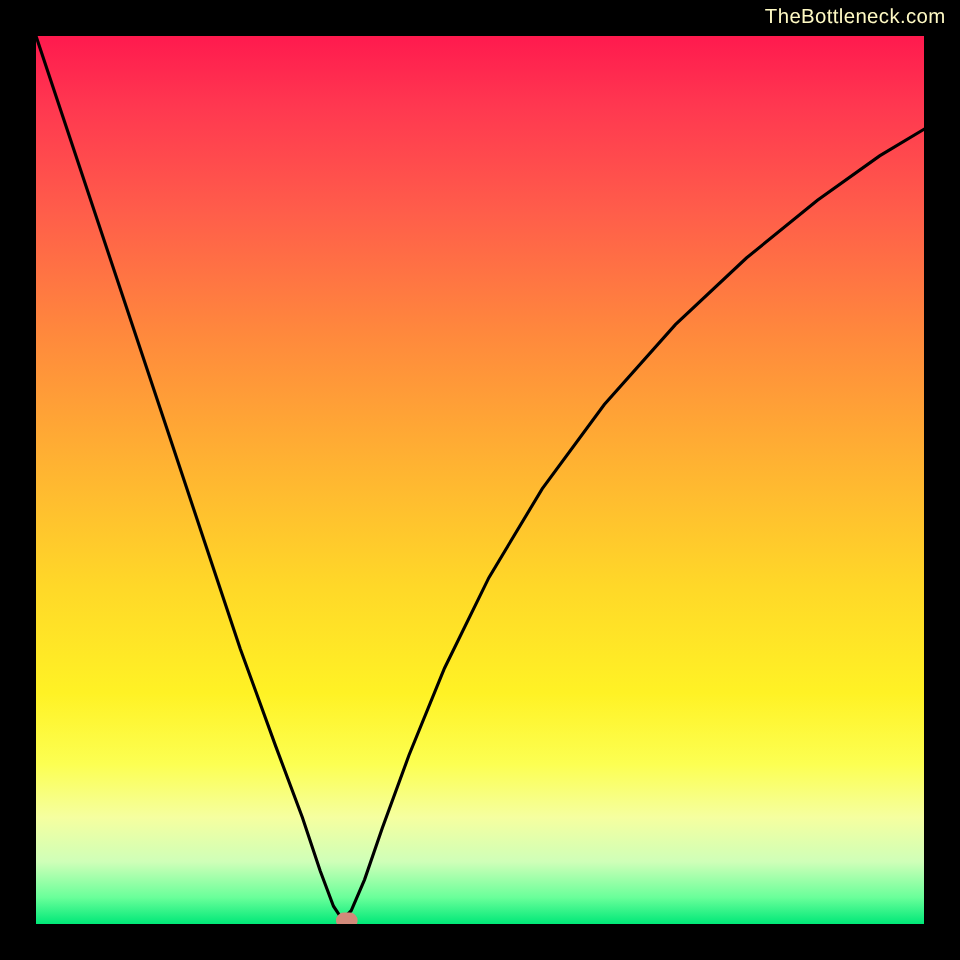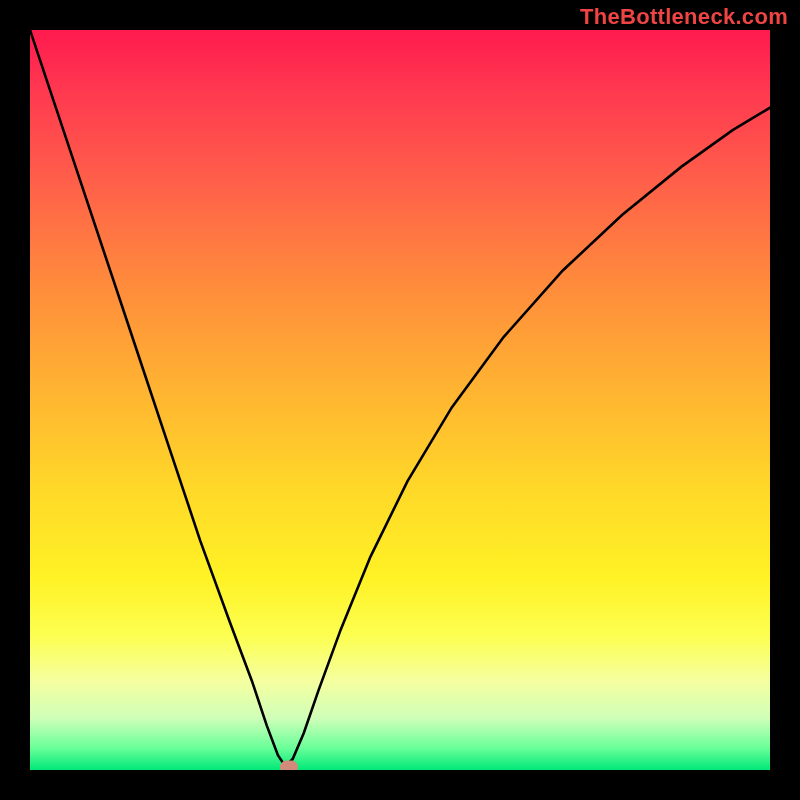--- a/index.html
+++ b/index.html
@@ -43,23 +43,23 @@
       #f5ffa0 88%,
       #cfffb8 93%,
       #6aff9a 97%,
       #00e878 100%
     );
   }
   .watermark {
     position: absolute;
     top: 4px;
     right: 12px;
-    color: #ef4444;
-    font-size: 22px;
-    font-weight: 700;
+    color: #fef9c3;
+    font-size: 17px;
+    font-weight: 400;
     letter-spacing: 0.3px;
     user-select: none;
   }
   svg.curve {
     position: absolute;
     inset: 0;
   }
   .marker {
     position: absolute;
     width: 18px;

